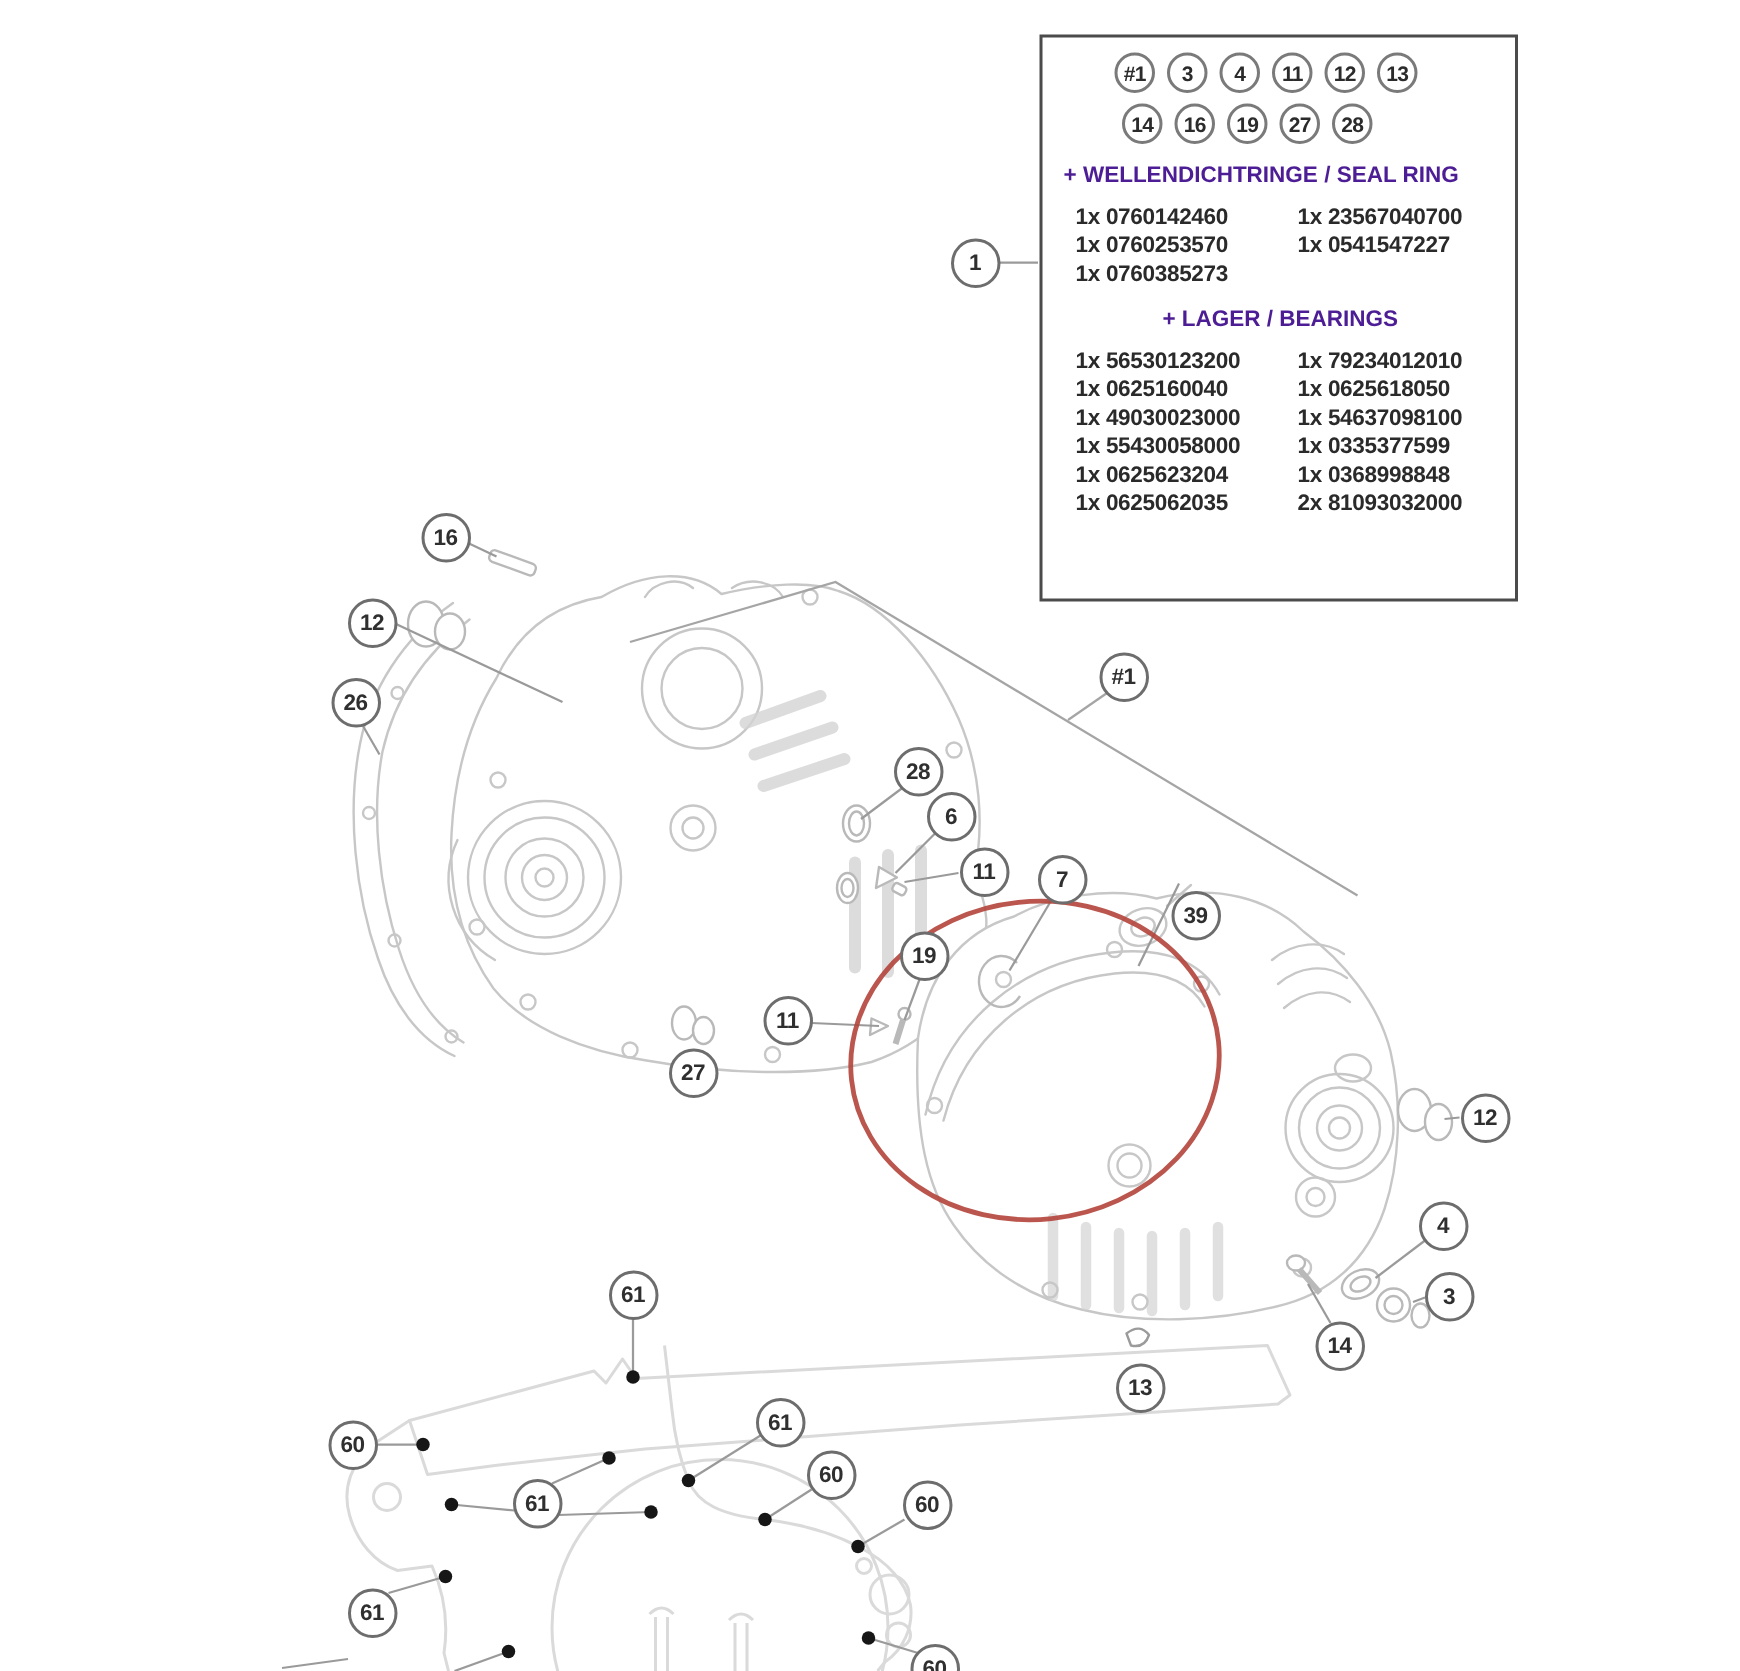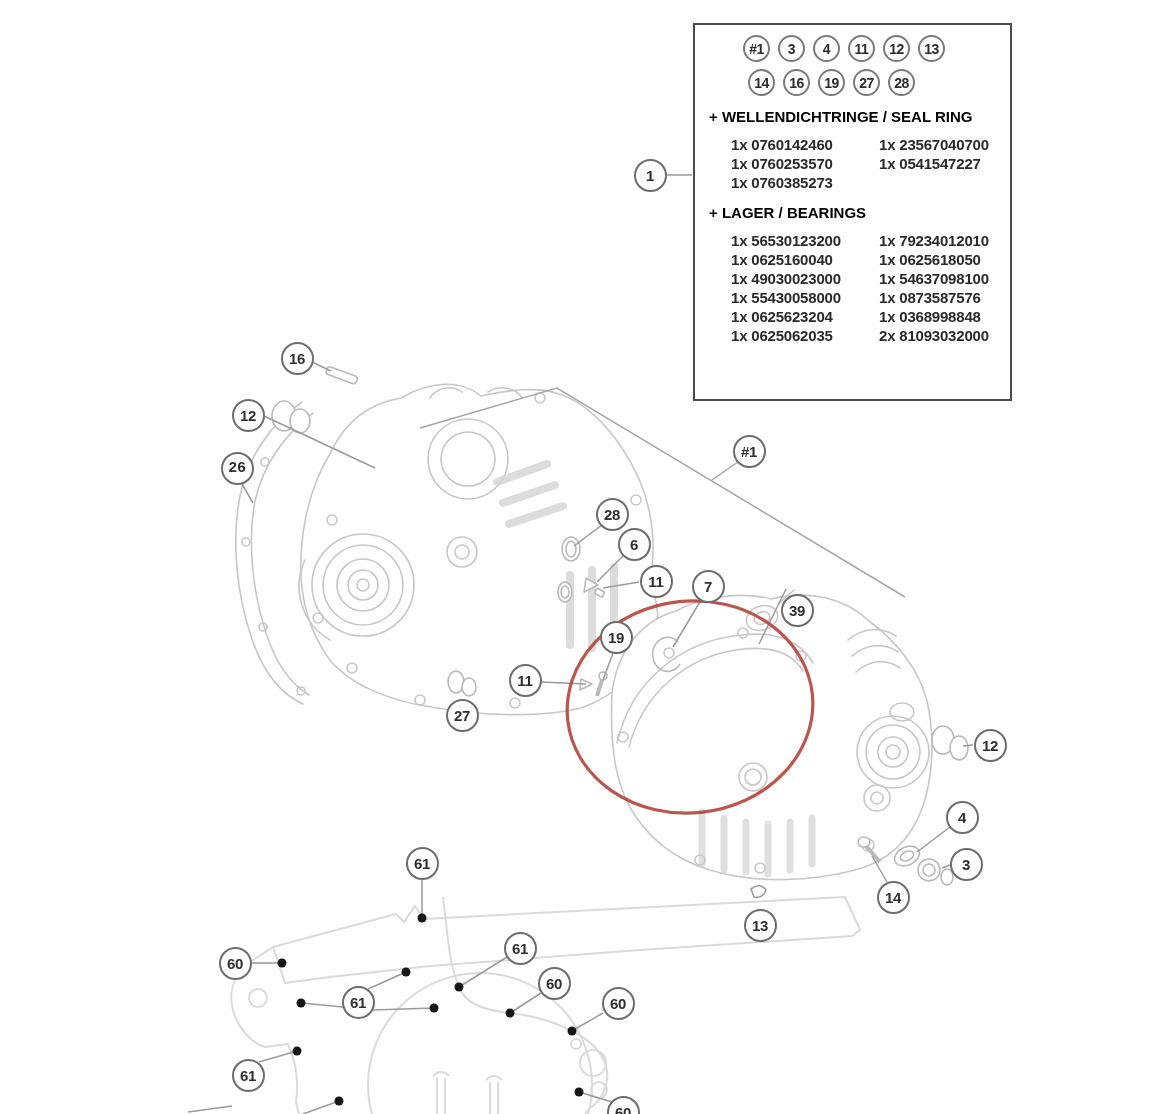--- a/index.html
+++ b/index.html
@@ -13,23 +13,23 @@
     letter-spacing:-0.3px;}
   
   .ref-box{position:absolute;z-index:3;left:693px;top:23px;width:319px;height:378px;
     box-sizing:border-box;border:2px solid #4b4b4b;background:#ffffff;padding:10px 12px 0 12px;}
   .circle-row{display:flex;gap:8px;}
   .circle-row.r1{margin-left:36px;}
   .circle-row.r2{margin-left:41px;margin-top:7px;}
   .ccircle{flex:none;width:27px;height:27px;box-sizing:border-box;border:2px solid #7a7a7a;
     border-radius:50%;color:#2b2b2b;font-weight:700;font-size:14px;display:flex;
     align-items:center;justify-content:center;letter-spacing:-0.5px;}
-  .sec-title{font-weight:700;font-size:15px;color:#000000;margin:12px 0 0 2px;}
-  .sec-title.later{}
-  .cols{display:grid;grid-template-columns:148px 1fr;margin:10px 0 0 24px;
+  .sec-title{font-weight:700;font-size:15px;color:#4c1d95;margin:12px 0 0 2px;}
+  .sec-title.later{text-align:center;}
+  .cols{display:grid;grid-template-columns:148px 1fr;margin:10px 0 0 10px;
     font-weight:700;font-size:15px;line-height:19px;color:#2a2a2a;letter-spacing:-0.2px;}
 </style>
 </head>
 <body>
 
 <div id="stage">
 
   <svg width="1160" height="1114" viewBox="0 0 1160 1114">
 
     <g stroke="#c7c7c7" fill="none" stroke-width="1.6" stroke-linejoin="round" stroke-linecap="round">
@@ -194,21 +194,21 @@
       <circle cx="579" cy="1092" r="4.5"></circle>
     </g>
 
     <ellipse id="red-ellipse" cx="690" cy="707" rx="123" ry="106" fill="none" stroke-width="3.2" transform="rotate(-6 690 707)" opacity="0.9" stroke="#b2443a"></ellipse>
   </svg>
 
   <div id="callout-layer">
       <div class="callout" style="left: 633.5px; top: 158.5px;">1</div>
       <div class="callout" style="left: 280.5px; top: 341.5px;">16</div>
       <div class="callout" style="left: 231.5px; top: 398.5px;">12</div>
-      <div class="callout" style="left: 220.5px; top: 451.5px; font-family: Liberation Mono, monospace;">26</div>
+      <div class="callout" style="left: 220.5px; top: 451.5px;">26</div>
       <div class="callout" style="left: 595.5px; top: 497.5px;">28</div>
       <div class="callout" style="left: 617.5px; top: 527.5px;">6</div>
       <div class="callout" style="left: 639.5px; top: 564.5px;">11</div>
       <div class="callout" style="left: 691.5px; top: 569.5px;">7</div>
       <div class="callout" style="left: 780.5px; top: 594px;">39</div>
       <div class="callout" style="left: 599.5px; top: 620.5px;">19</div>
       <div class="callout" style="left: 508.5px; top: 663.5px;">11</div>
       <div class="callout" style="left: 445.5px; top: 698.5px;">27</div>
       <div class="callout" style="left: 732.5px; top: 434.5px;">#1</div>
       <div class="callout" style="left: 973.5px; top: 728.5px;">12</div>
@@ -254,21 +254,21 @@
         </div>
         <div class="sec-title later">+ LAGER / BEARINGS</div>
         <div class="cols">
           <div>1x 56530123200</div>
           <div>1x 79234012010</div>
           <div>1x 0625160040</div>
           <div>1x 0625618050</div>
           <div>1x 49030023000</div>
           <div>1x 54637098100</div>
           <div>1x 55430058000</div>
-          <div>1x 0873587576</div>
+          <div>1x 0335377599</div>
           <div>1x 0625623204</div>
           <div>1x 0368998848</div>
           <div>1x 0625062035</div>
           <div>2x 81093032000</div>
         </div>
       </div>
   </div>
 
 </div>
 

